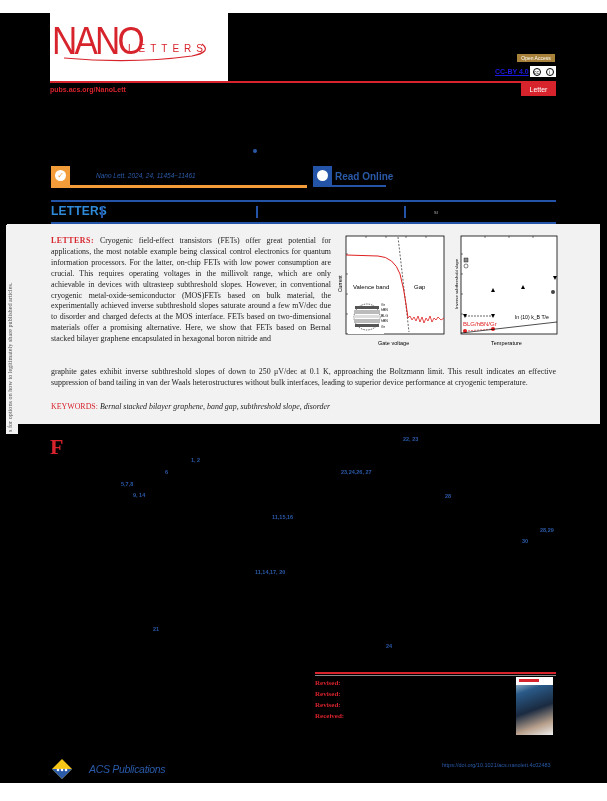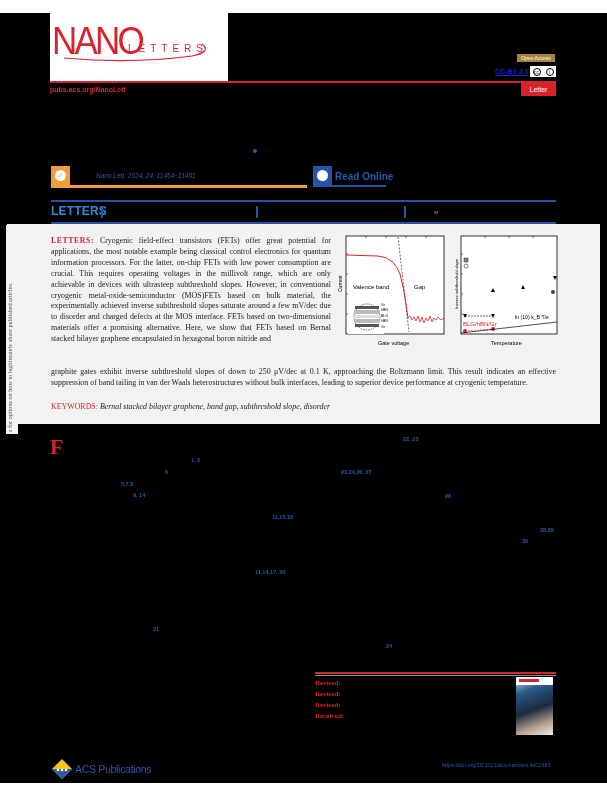--- a/index.html
+++ b/index.html
@@ -61,21 +61,21 @@
 
   .dates-rule { position: absolute; left: 315px; top: 672px; width: 241px; height: 2px; background: #d7232c; }
   .dates-rule2 { position: absolute; left: 315px; top: 675px; width: 241px; height: 1px; background: #888; }
   .date-label { position: absolute; left: 315px; font-family: "Liberation Serif", serif; font-size: 7px; font-weight: 700; color: #d7232c; }
   .cover { position: absolute; left: 516px; top: 677px; width: 37px; height: 58px; background: linear-gradient(160deg, #c9e0ee 0%, #2a5a88 25%, #1a2a40 55%, #b8a08c 80%, #eee 100%); }
   .cover-top { position: absolute; left: 516px; top: 677px; width: 37px; height: 8px; background: #fff; }
   .cover-top i { display:block; margin: 2px 3px; width: 20px; height: 3px; background: #d7232c; }
 
   .doi { position: absolute; left: 442px; top: 762px; font-family: "Liberation Sans", sans-serif; font-size: 5.5px; color: #2a5aa8; }
   .bottom-white { position: absolute; left: 0; top: 783px; width: 607px; height: 18px; background: #fff; }
-  .acs-logo { position: absolute; left: 51px; top: 758px; display: flex; align-items: center; gap: 2px; }
+  .acs-logo { position: absolute; left: 51px; top: 758px; display: flex; align-items: center; gap: 16px; font-style: italic; }
   .acs-diamond { width: 22px; height: 22px; }
   .acs-text { font-family: "Liberation Sans", sans-serif; font-size: 10.5px; color: #2a5aa8; letter-spacing: -0.3px; }
 </style>
 </head>
 <body>
 
 <div class="top-white"></div>
 <div class="logo-box"></div>
 <div class="logo-nano">NANO</div>
 <div class="logo-letters">LETTERS</div>

